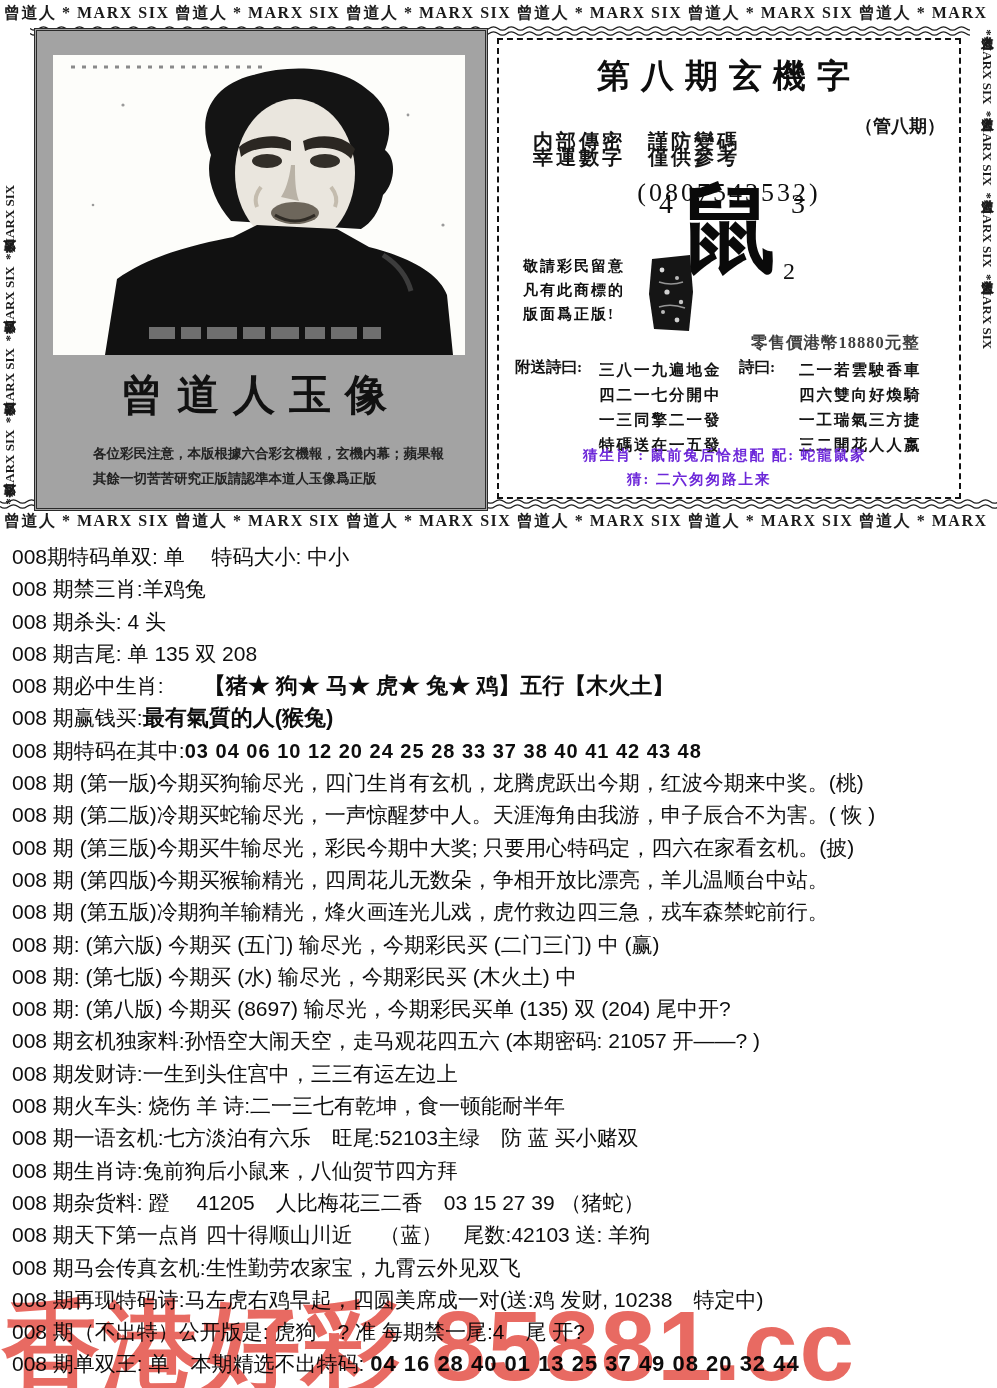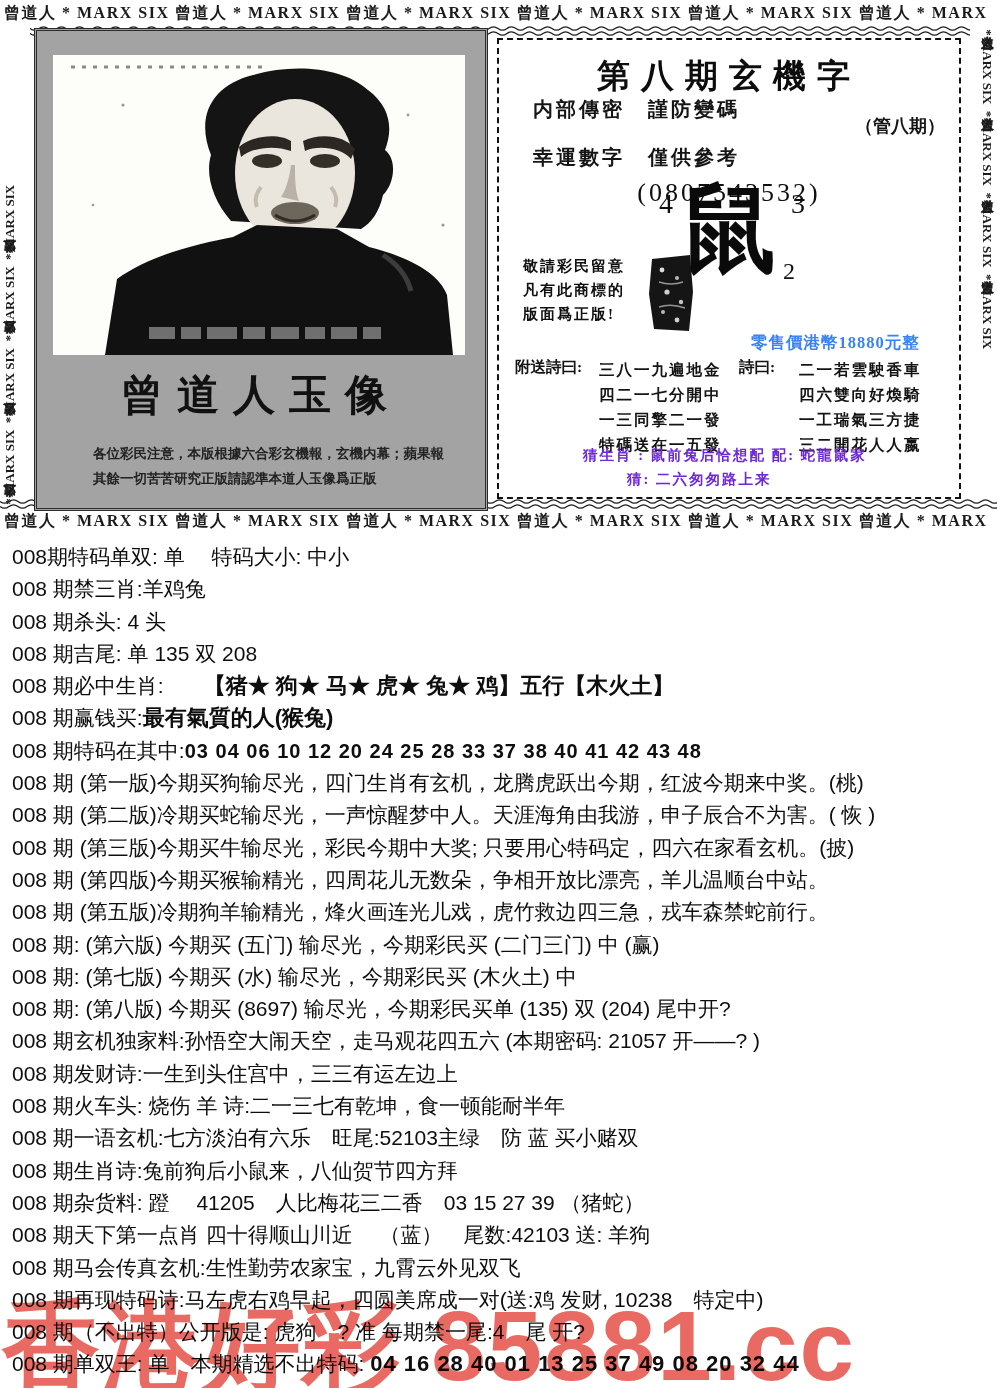--- a/index.html
+++ b/index.html
@@ -31,39 +31,39 @@
   .lp-note2{top:439px;}
 
   
   .right-box{position:absolute;left:497px;top:38px;width:460px;height:457px;
              border:2px dashed #111;background:#fff;}
   .rp-title{position:absolute;left:0;top:14px;width:100%;text-align:center;
             font-family:Liberation Mono, monospace;font-weight:bold;font-size:33px;
             letter-spacing:11px;color:#0d0d0d;}
   .rp-row{position:absolute;left:34px;font-family:"Liberation Serif",serif;font-weight:bold;
           font-size:20px;letter-spacing:3px;color:#151515;white-space:nowrap;}
-  .rp-row1{top:56px;text-align:center;}
+  .rp-row1{top:88px;text-align:center;}
   .rp-row2{top:104px;}
   .rp-issue{position:absolute;right:14px;top:74px;font-family:"Liberation Serif",serif;
             font-weight:bold;font-size:18px;color:#151515;}
   .rp-lucky{position:absolute;left:0;top:138px;width:100%;text-align:center;
             font-family:"Liberation Serif",serif;font-size:26px;letter-spacing:3px;color:#0f0f0f;}
   .rat-char{position:absolute;left:0;top:142px;width:100%;text-align:center;
             font-family:"Liberation Serif",serif;font-weight:bold;font-size:96px;line-height:1;
             color:#0a0a0a;}
   .rat-num{position:absolute;font-family:"Liberation Serif",serif;font-size:28px;color:#111;}
   .rat-n4{left:160px;top:148px;}
   .rat-n3{left:292px;top:148px;}
   .rat-n1{left:170px;top:212px;font-size:24px;}
   .rat-n2{left:284px;top:218px;font-size:24px;}
   .rp-notice{position:absolute;left:24px;top:214px;font-family:"Liberation Serif",serif;
              font-weight:bold;font-size:15px;line-height:24px;letter-spacing:2px;color:#101010;}
   .rp-seal{position:absolute;left:148px;top:212px;}
   .rp-price{position:absolute;left:252px;top:292px;font-family:"Liberation Serif",serif;
-            font-weight:bold;font-size:16.5px;letter-spacing:1px;color:#3b82f6;white-space:nowrap;}
+            font-weight:bold;font-size:16.5px;letter-spacing:1px;color:#404040;white-space:nowrap;}
   .poem-label{position:absolute;font-family:"Liberation Serif",serif;font-weight:bold;
               font-size:15.5px;color:#141414;white-space:nowrap;}
   .poem-lines{position:absolute;font-family:"Liberation Serif",serif;font-weight:bold;
               font-size:15.5px;line-height:25px;letter-spacing:2px;color:#141414;white-space:nowrap;}
   .poem-label-left{left:16px;top:317px;}
   .poem-lines-left{left:100px;top:317px;}
   .poem-label-right{left:240px;top:317px;}
   .poem-lines-right{left:300px;top:317px;}
   .rp-guess{position:absolute;font-family:"Liberation Serif",serif;font-weight:bold;
             font-size:14.5px;letter-spacing:2px;color:#6d28d9;white-space:nowrap;}

